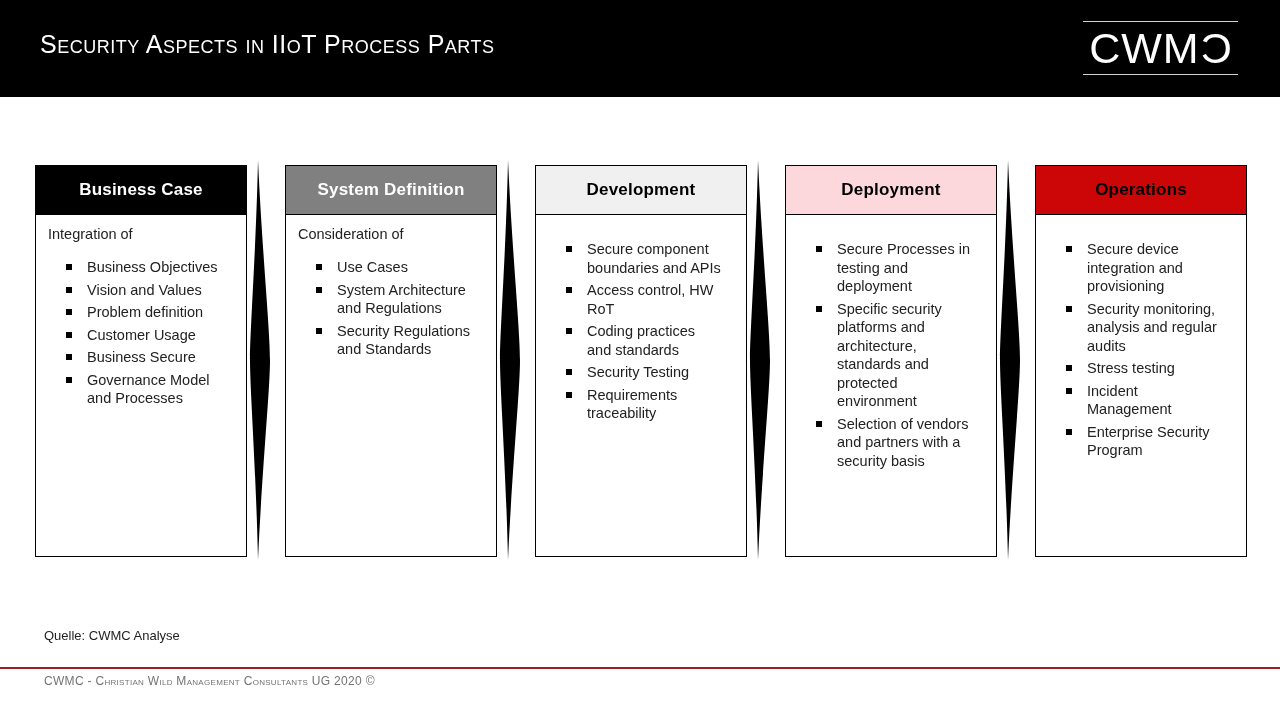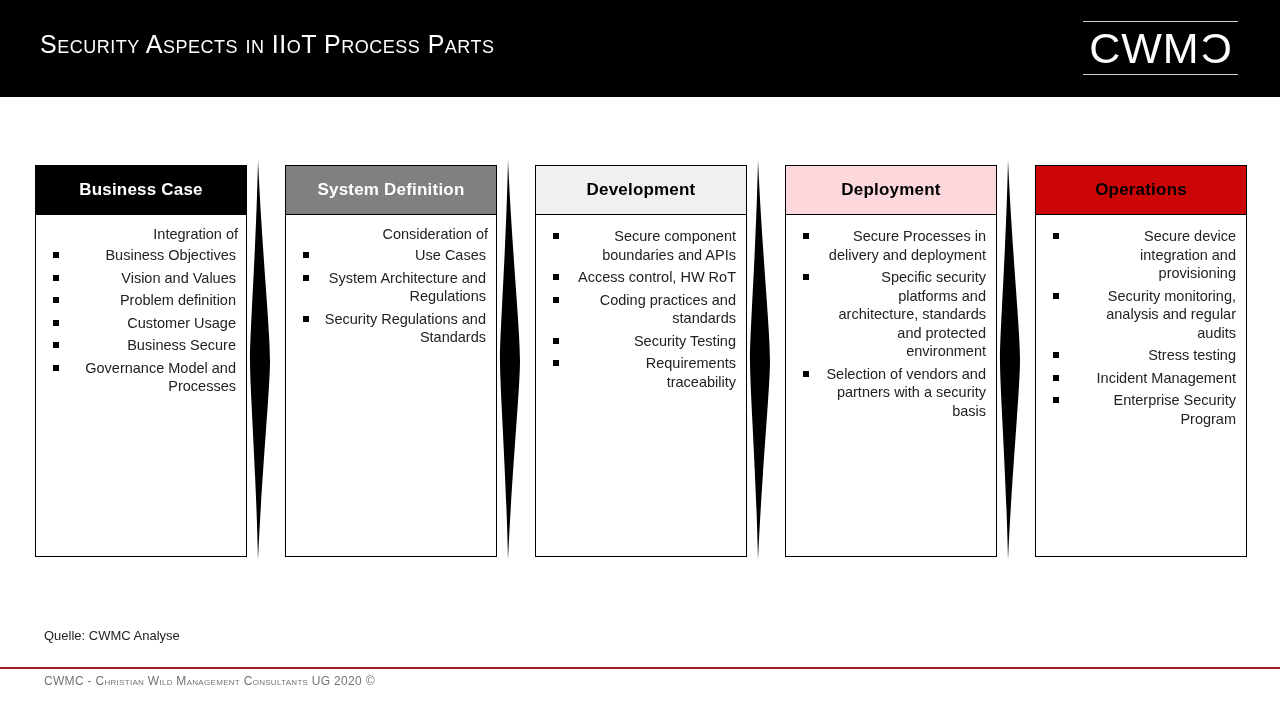--- a/index.html
+++ b/index.html
@@ -94,31 +94,30 @@
     letter-spacing: 0.2px;
   }
   .col-body {
     height: 342px;
     box-sizing: border-box;
     border: 1px solid #000000;
     border-top: none;
     background: #ffffff;
     padding: 10px 8px 6px 10px;
     overflow: hidden;
-    text-align: right;
   }
   .intro {
     font-size: 14.5px;
     color: #222222;
     line-height: 18px;
     margin: 0 0 3px 2px;
   }
   ul.bullets {
     list-style: none;
-    margin: 2px;
+    margin: 15px;
     padding: 0;
   }
   ul.bullets li {
     position: relative;
     padding-left: 26px;
     margin-bottom: 4px;
     font-size: 14.5px;
     line-height: 18.5px;
     color: #222222;
   }
@@ -245,21 +244,21 @@
       </ul>
     </div>
   </div>
 
   <div class="col" style="left:785px">
     <div class="col-head head-pink">
       <span>Deployment</span>
     </div>
     <div class="col-body">
       <ul class="bullets">
-        <li><span class="sq"></span><span>Secure Processes in delivery and deployment</span></li>
+        <li><span class="sq"></span><span>Secure Processes in testing and deployment</span></li>
         <li><span class="sq"></span><span>Specific security platforms and architecture, standards and protected environment</span></li>
         <li><span class="sq"></span><span>Selection of vendors and partners with a security basis</span></li>
       </ul>
     </div>
   </div>
 
   <div class="col" style="left:1035px">
     <div class="col-head head-red">
       <span>Operations</span>
     </div>

